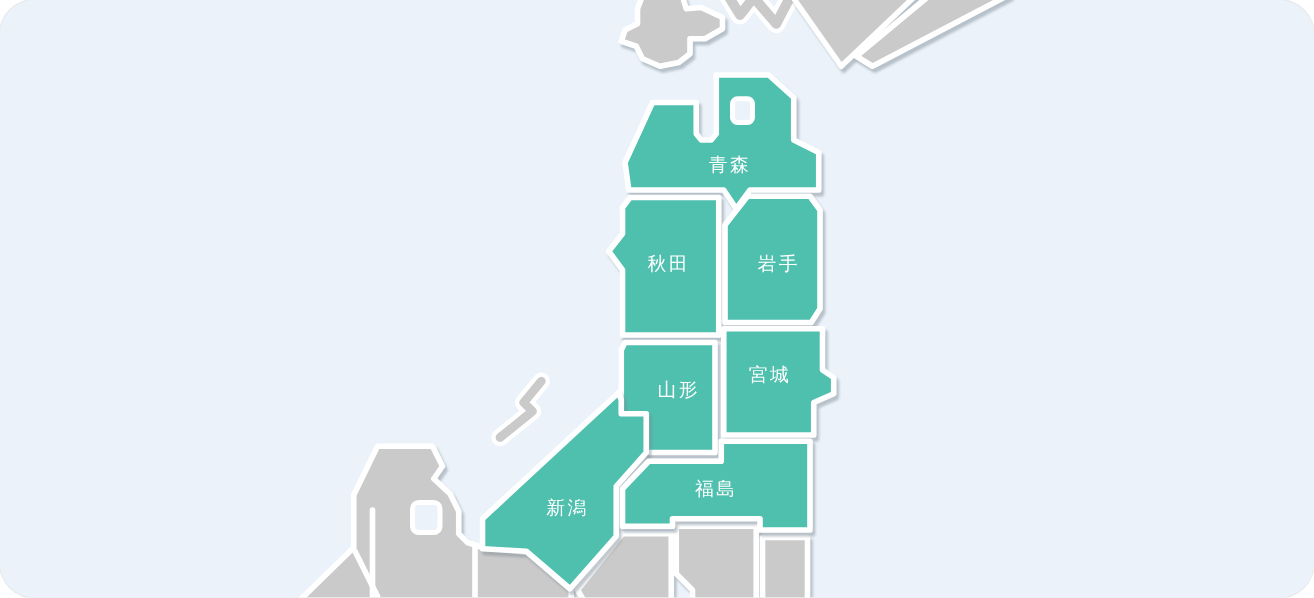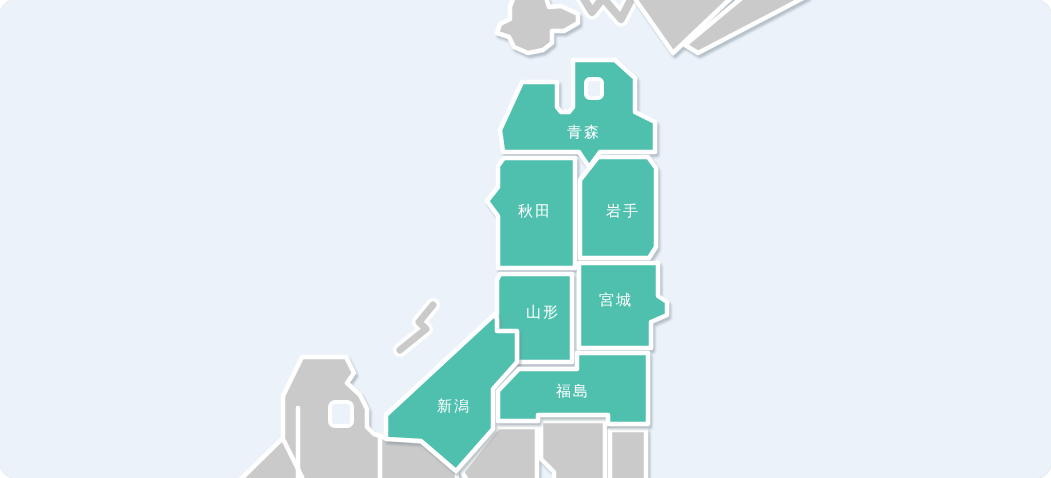--- a/index.html
+++ b/index.html
@@ -5,21 +5,21 @@
   html,body{
     margin:0;
     padding:0;
     background:#ffffff;
     font-family:"DejaVu Sans","Liberation Sans",sans-serif;
   }
   .map-card{
     position:relative;
     width:1051px;
     height:478px;
-    border-radius:16px;
+    border-radius:28px;
     overflow:hidden;
     background:#EBF2F9;
     box-shadow:0 0 0 1px rgba(160,170,180,.25);
   }
   svg{display:block}
   .land{
     stroke:#ffffff;
     stroke-width:4.5;
     stroke-linejoin:round;
     stroke-linecap:round;

